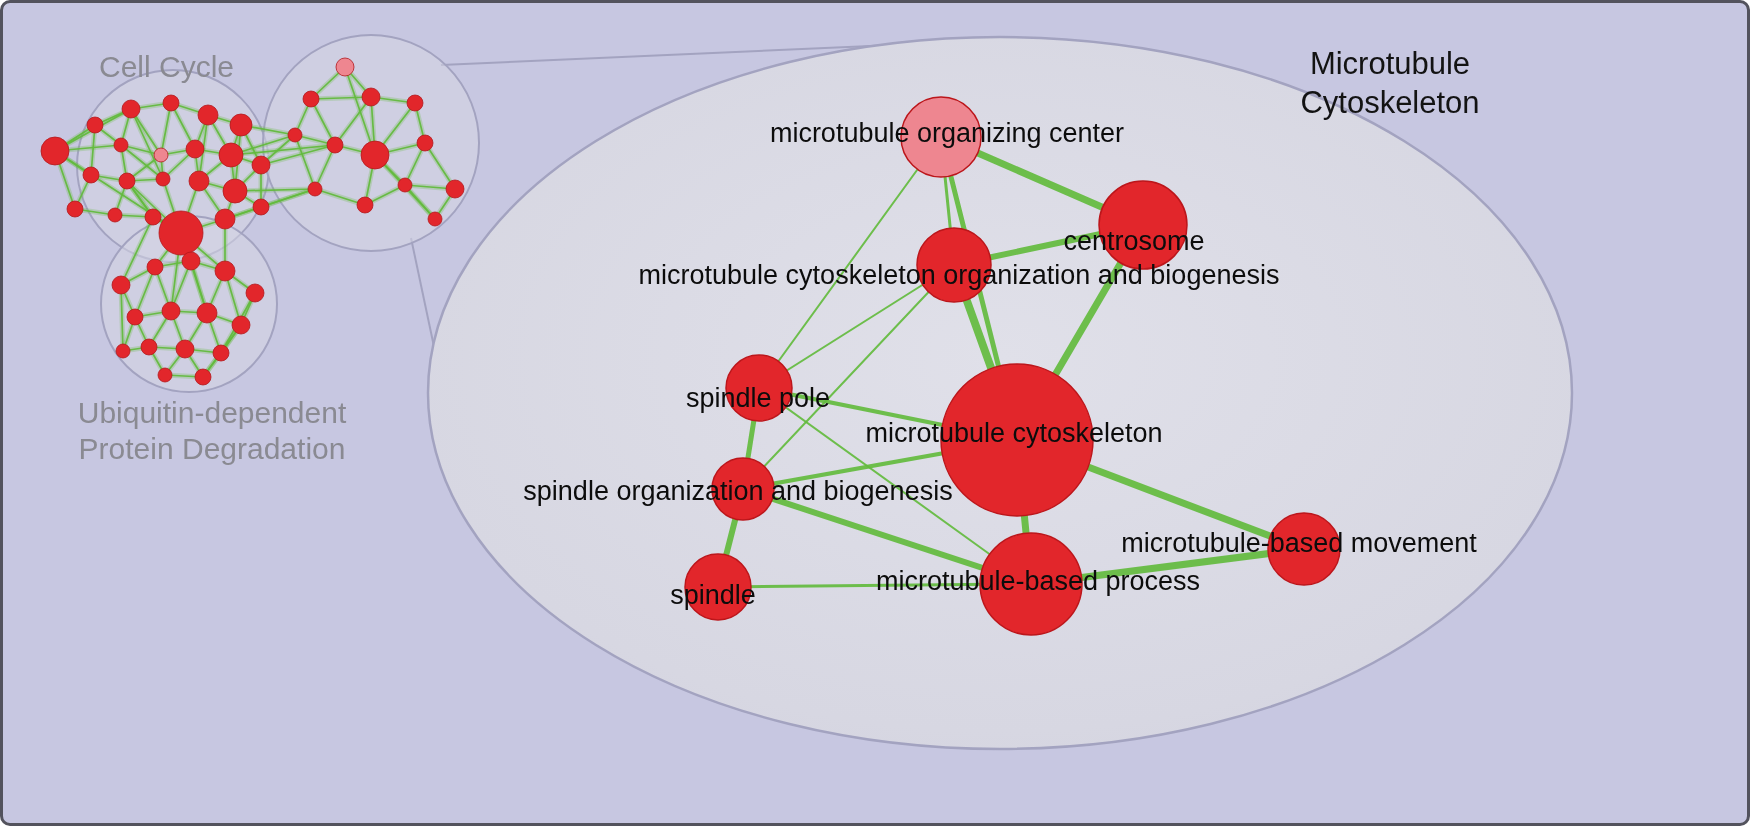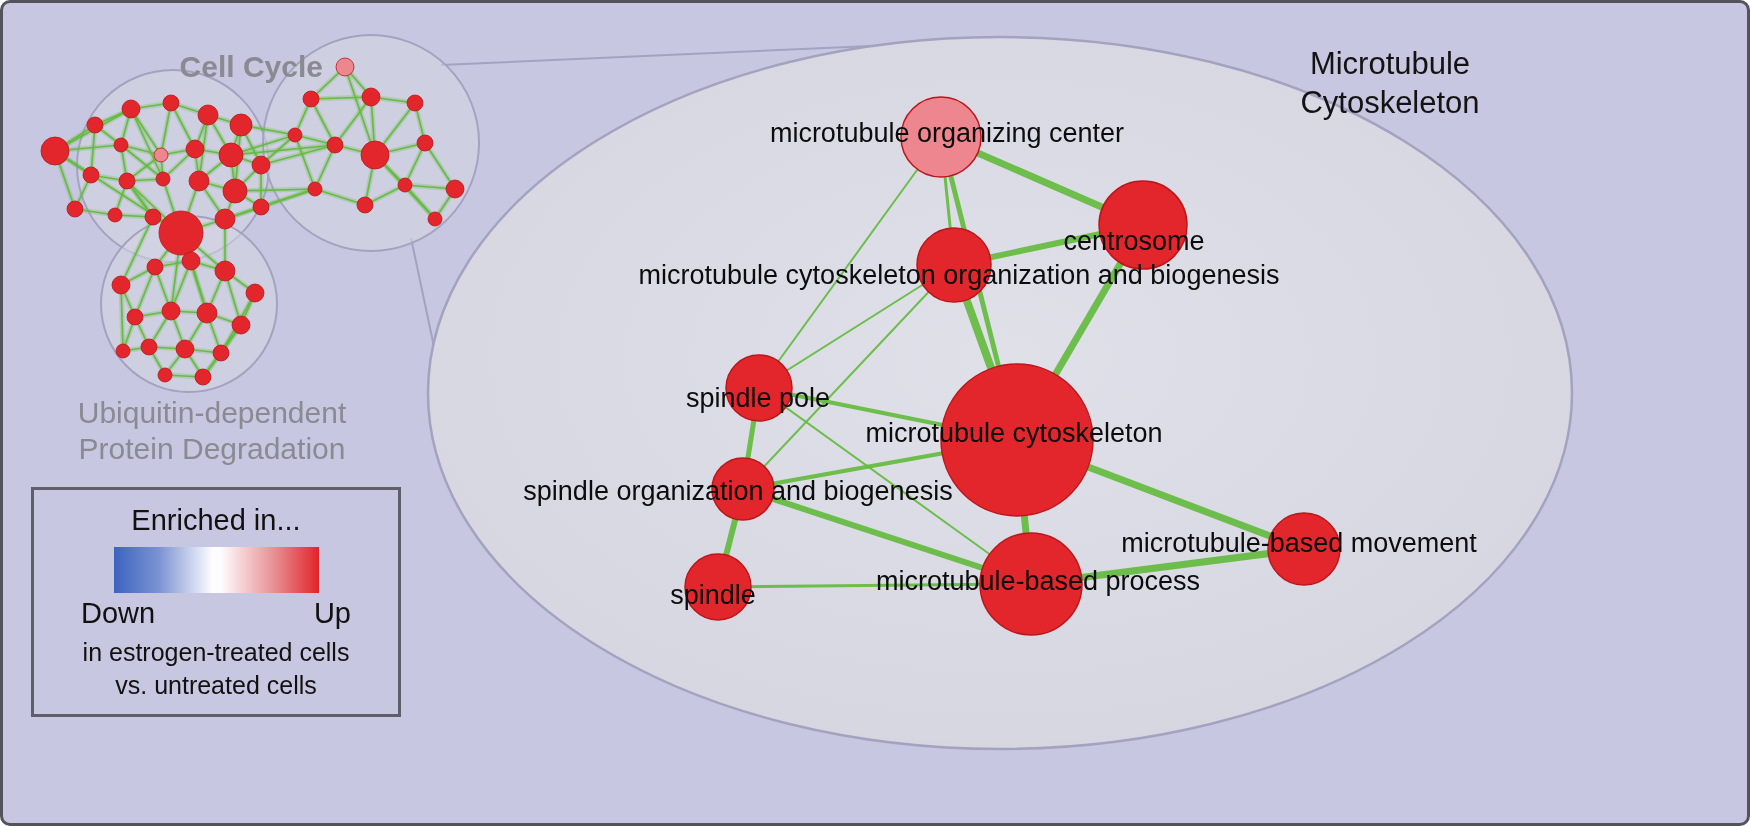--- a/index.html
+++ b/index.html
@@ -12,21 +12,21 @@
   .zoom-line{stroke:#a3a3c0;stroke-width:2;}
   .detail-ellipse{stroke:#a3a3c0;stroke-width:2.5;}
   .cluster-circle{fill:#d6d6e4;fill-opacity:.55;stroke:#a3a3c0;stroke-width:2;}
   .ov-edge-glow{stroke-width:5;stroke-opacity:.26;}
   .ov-edge{stroke-width:1.7;stroke-opacity:.95;}
   .ov-node{stroke:#b2191d;stroke-width:.8;}
   .dt-edge{stroke-opacity:.92;stroke-linecap:round;}
   .dt-node{stroke:#bc161b;stroke-width:1.5;}
   .dt-label{font-family:"Liberation Sans",sans-serif;font-size:27px;fill:#0c0c0c;text-anchor:middle;}
   .gray-label{position:absolute;color:#8a8a92;font-size:30px;line-height:1.2;}
-  .lbl-cell-cycle{left:120px;top:46px;width:200px;text-align:right;font-weight:bold;}
+  .lbl-cell-cycle{left:96px;top:46px;width:200px;text-align:left;}
   .lbl-ubiquitin{left:34px;top:392px;width:350px;text-align:center;}
   .lbl-detail-title{position:absolute;left:1257px;top:42px;width:260px;text-align:center;
     color:#131313;font-size:31px;line-height:1.25;}
   .legend{
     position:absolute;left:28px;top:484px;width:370px;height:230px;box-sizing:border-box;
     border:3px solid #5f5f6a;text-align:center;color:#111;
   }
   .legend-title{font-size:29px;margin-top:14px;}
   .legend-bar{width:205px;height:46px;margin:10px auto 0;
     background:linear-gradient(90deg,#3d63c0 0%,#7b93d2 22%,#fdfdff 48%,#fdfdff 52%,#e89094 78%,#e0242a 100%);}
@@ -410,26 +410,14 @@
         <text x="710" y="601" class="dt-label">spindle</text>
       </g>
   </svg>
 
   <div class="gray-label lbl-cell-cycle">Cell Cycle</div>
 
   <div class="gray-label lbl-ubiquitin">Ubiquitin-dependent Protein Degradation</div>
 
   <div class="lbl-detail-title">Microtubule Cytoskeleton</div>
 
-  <div class="legend">
-    <div class="legend-title">Enriched in...</div>
-    <div class="legend-bar"></div>
-    <div class="legend-scale">
-      <span>Down</span>
-      <span>Up</span>
-    </div>
-    <div class="legend-sub">
-      <div>in estrogen-treated cells</div>
-      <div>vs. untreated cells</div>
-    </div>
-  </div>
 
 </div>
 
 </body></html>

